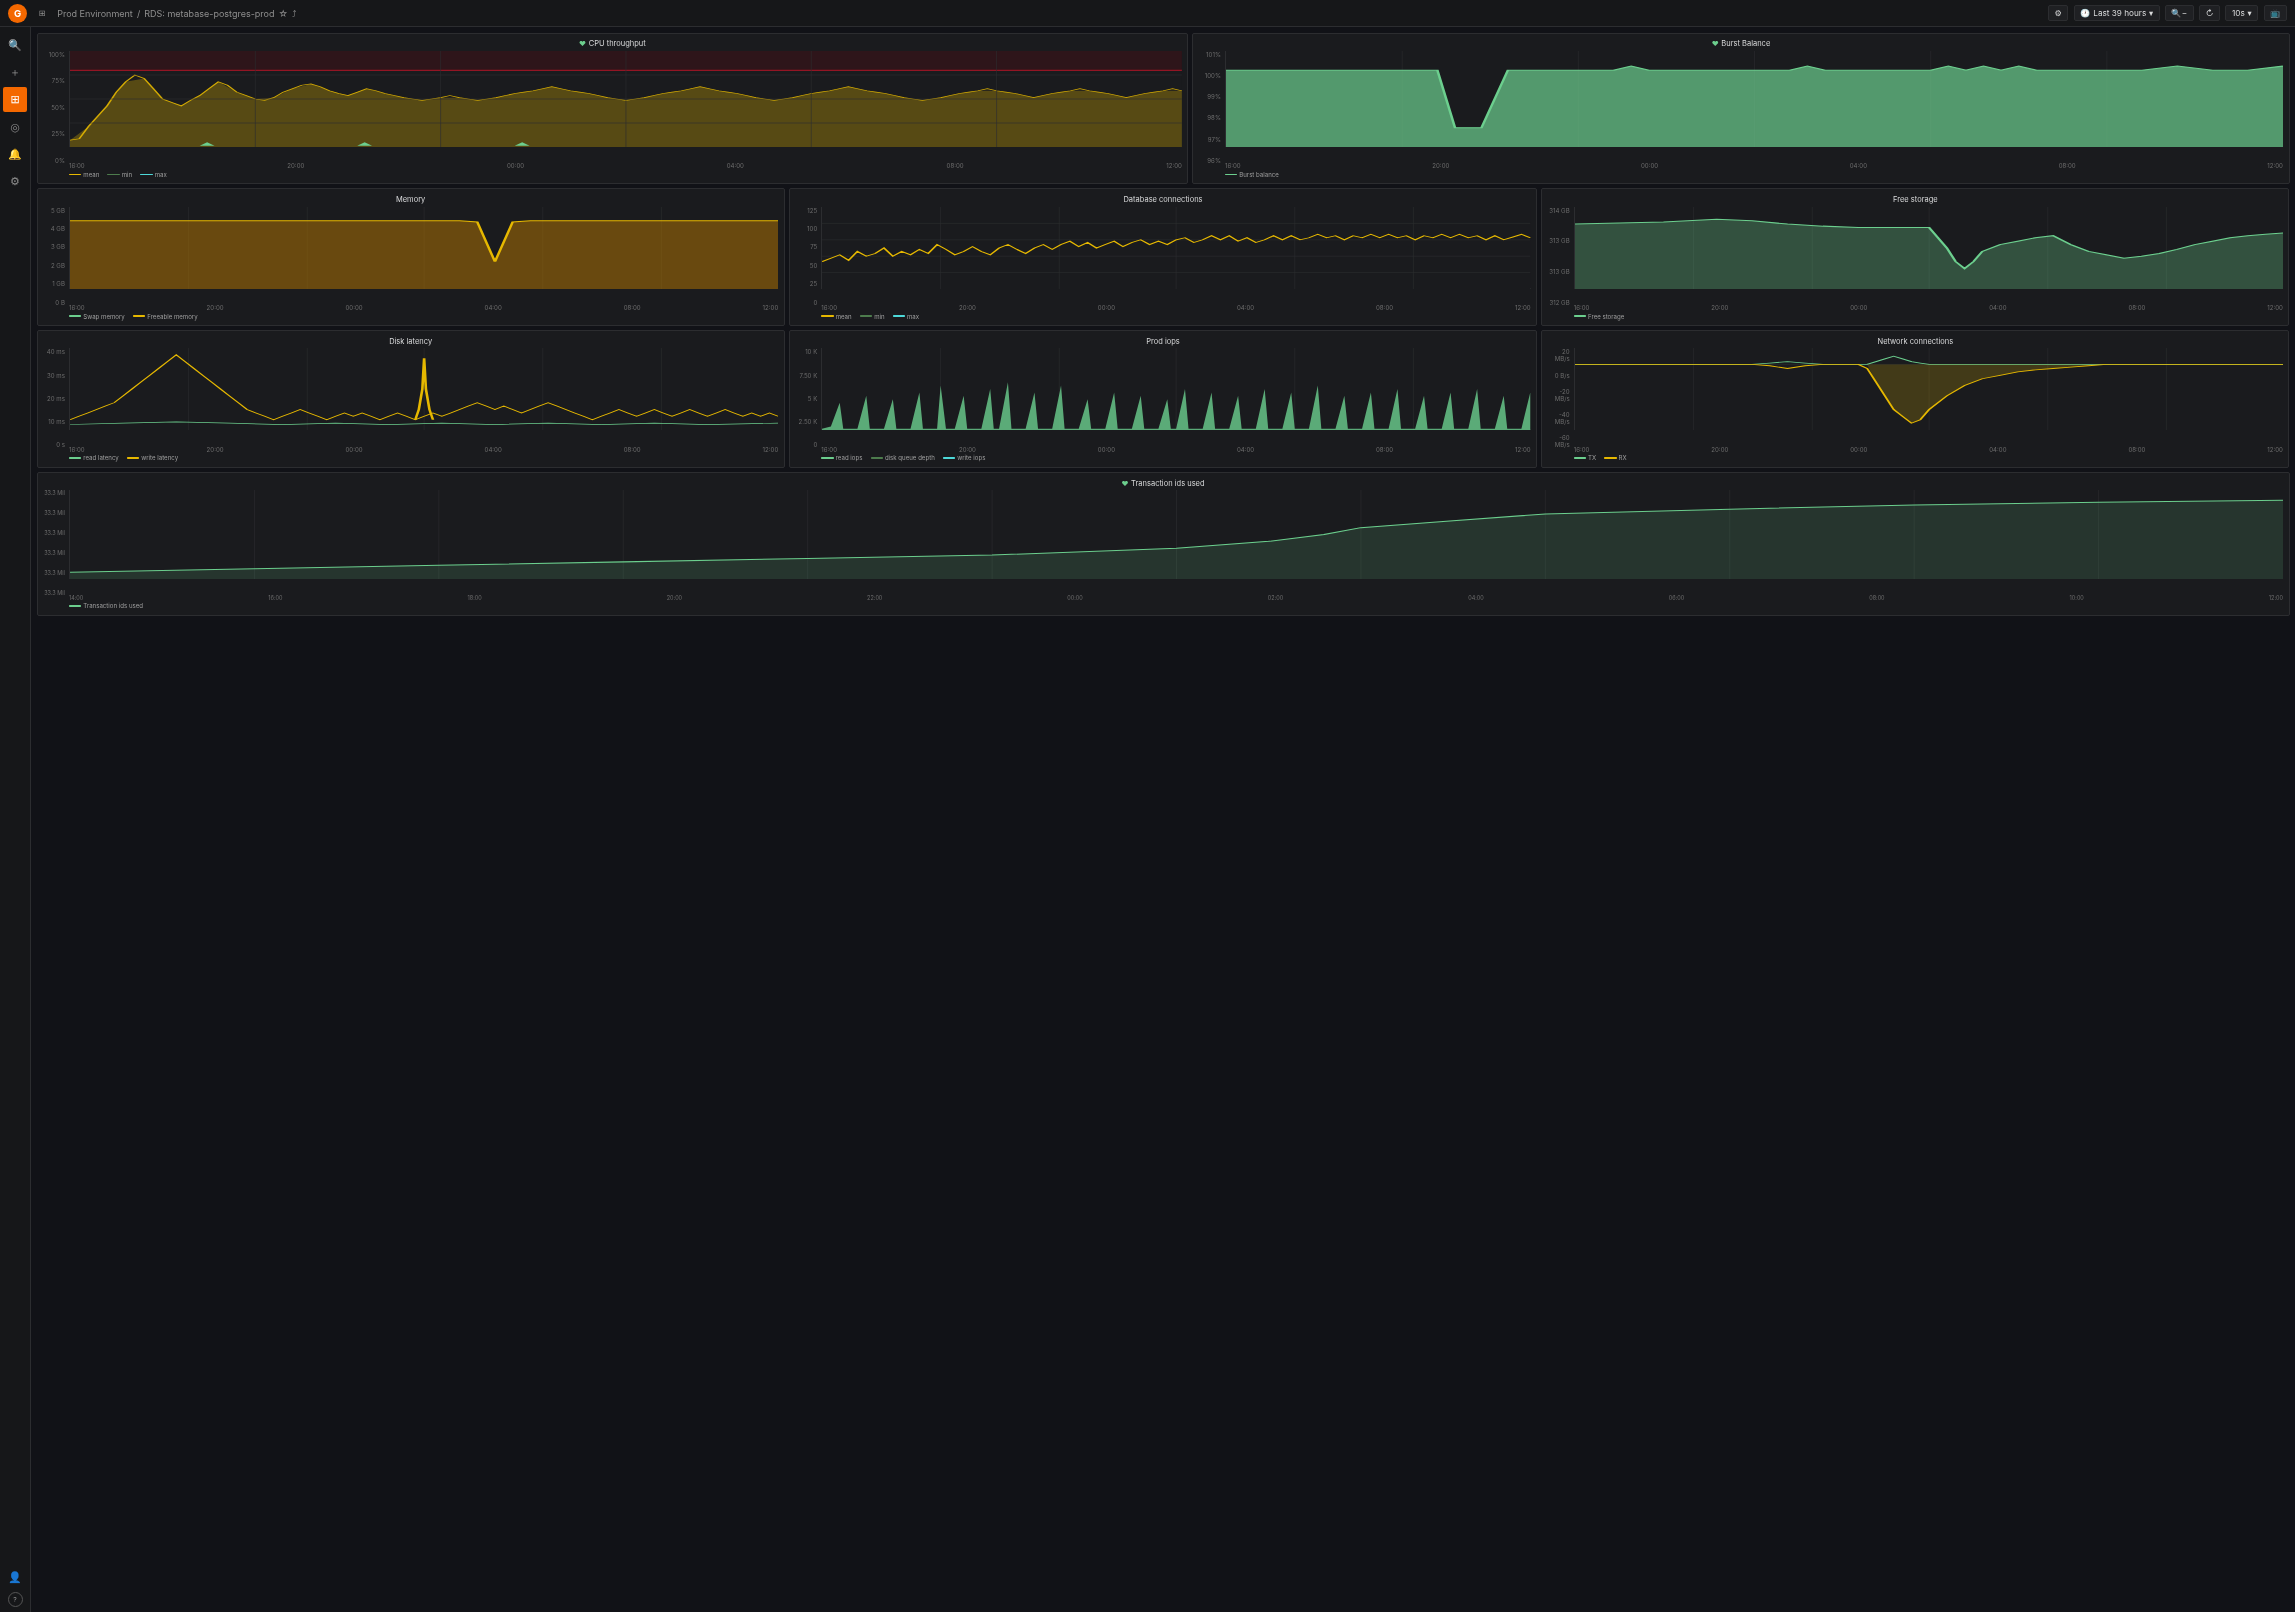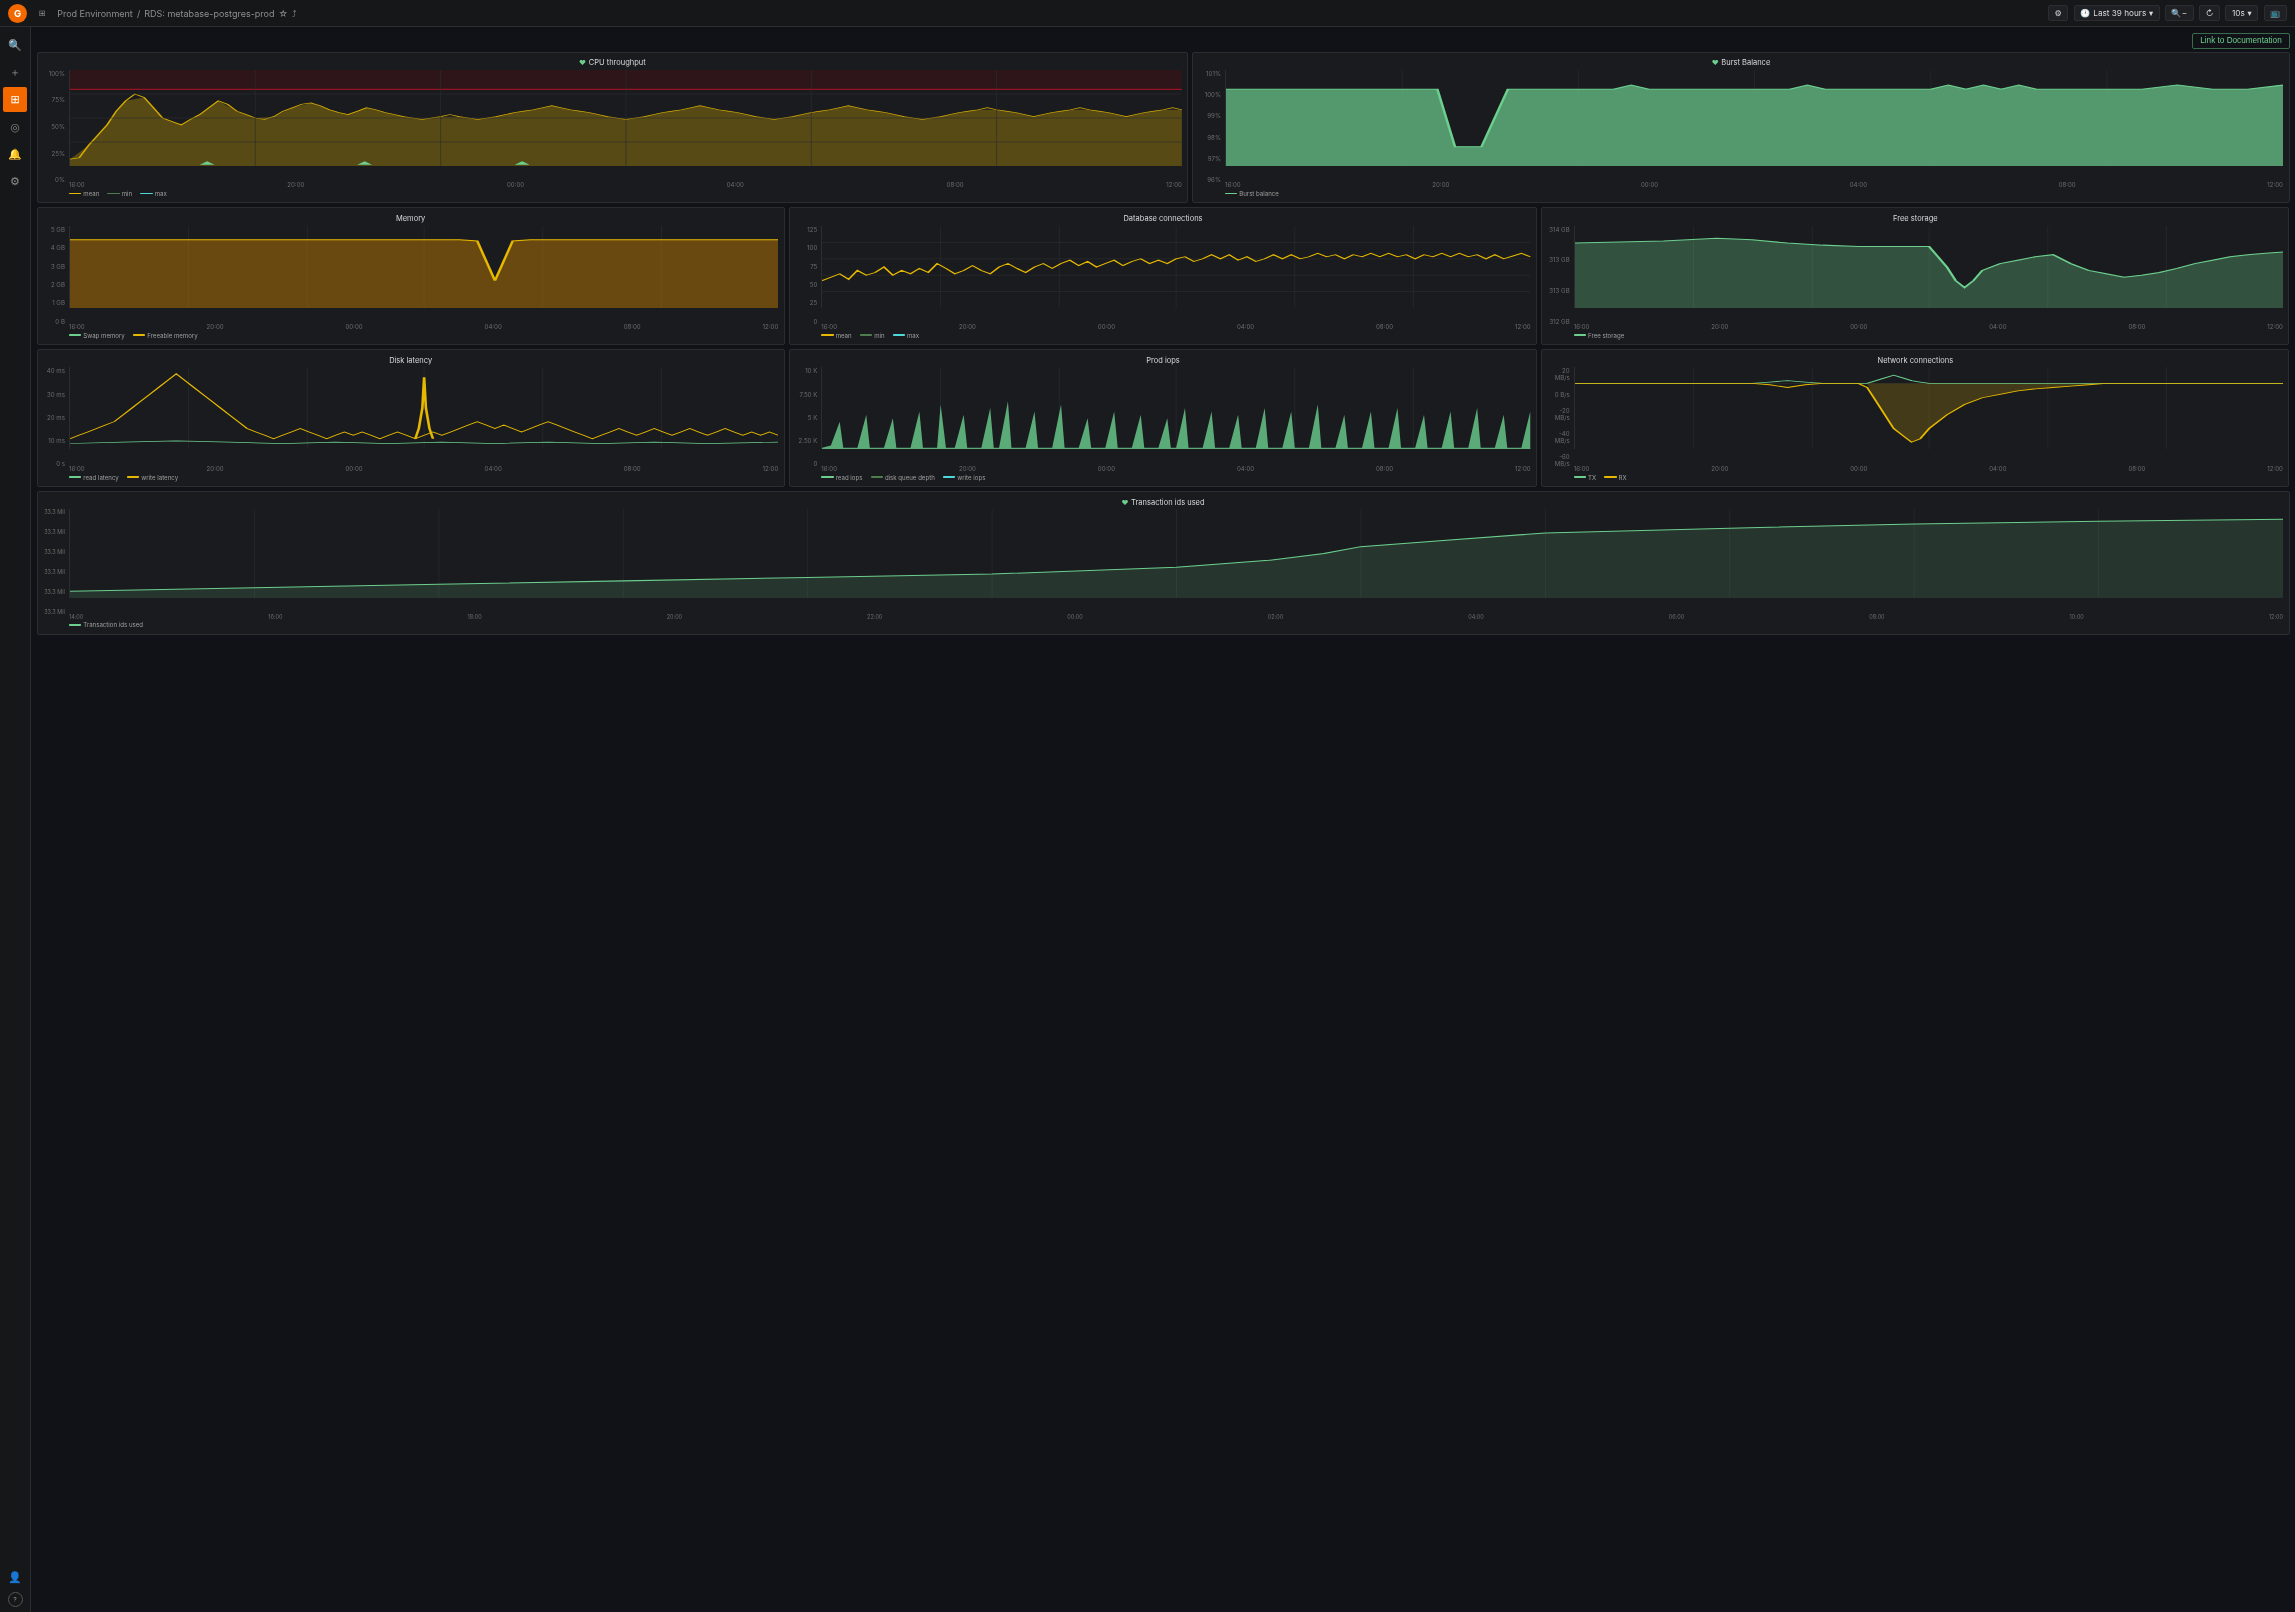--- a/index.html
+++ b/index.html
@@ -223,23 +223,20 @@
     <div class="sidebar-item active">⊞</div>
     <div class="sidebar-item">◎</div>
     <div class="sidebar-item">🔔</div>
     <div class="sidebar-item">⚙</div>
     <div class="sidebar-item sidebar-bottom" style="color:#4e87d4;">👤</div>
     <div class="sidebar-item" style="border:0.7px solid #555;border-radius:50%;width:15px;height:15px;font-size:6.8px;">?</div>
   </div>
 
   <div class="main">
 
-    <div style="display:flex;justify-content:flex-end;margin-bottom:2.7px;">
-      <button class="link-doc-btn" style="position:relative;top:0;right:0;">Link to Documentation</button>
-    </div>
 
     <div class="panel-row row-2-1">
 
       <div class="panel">
         <div class="panel-title">
           <span class="heart-icon">♥</span>
           <span>CPU throughput</span>
         </div>
         <div class="chart-area">
           <div class="y-axis">

